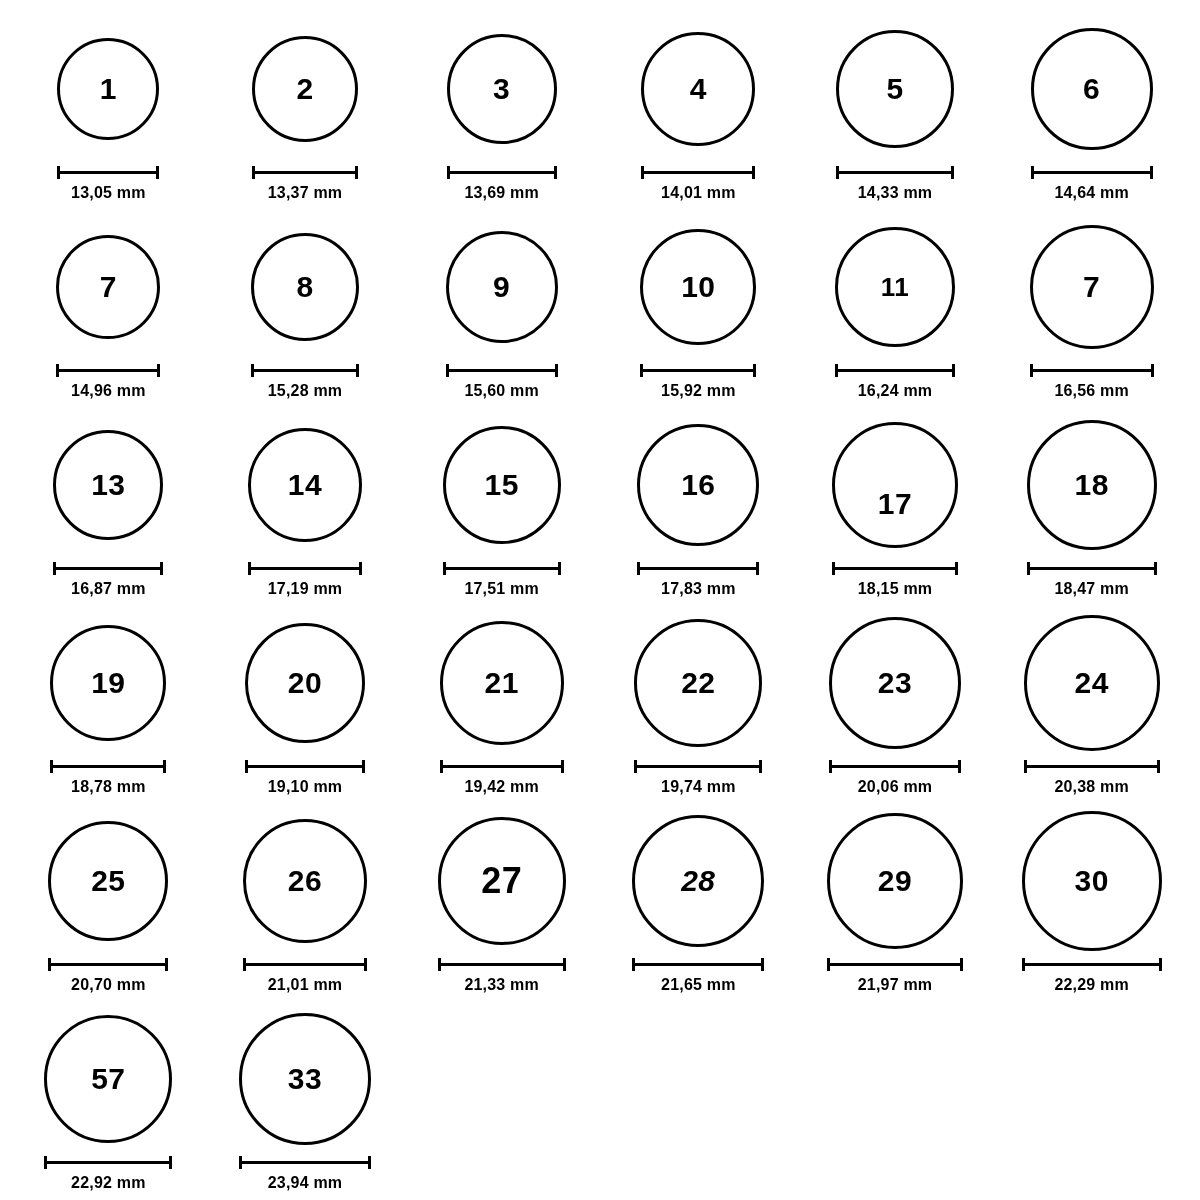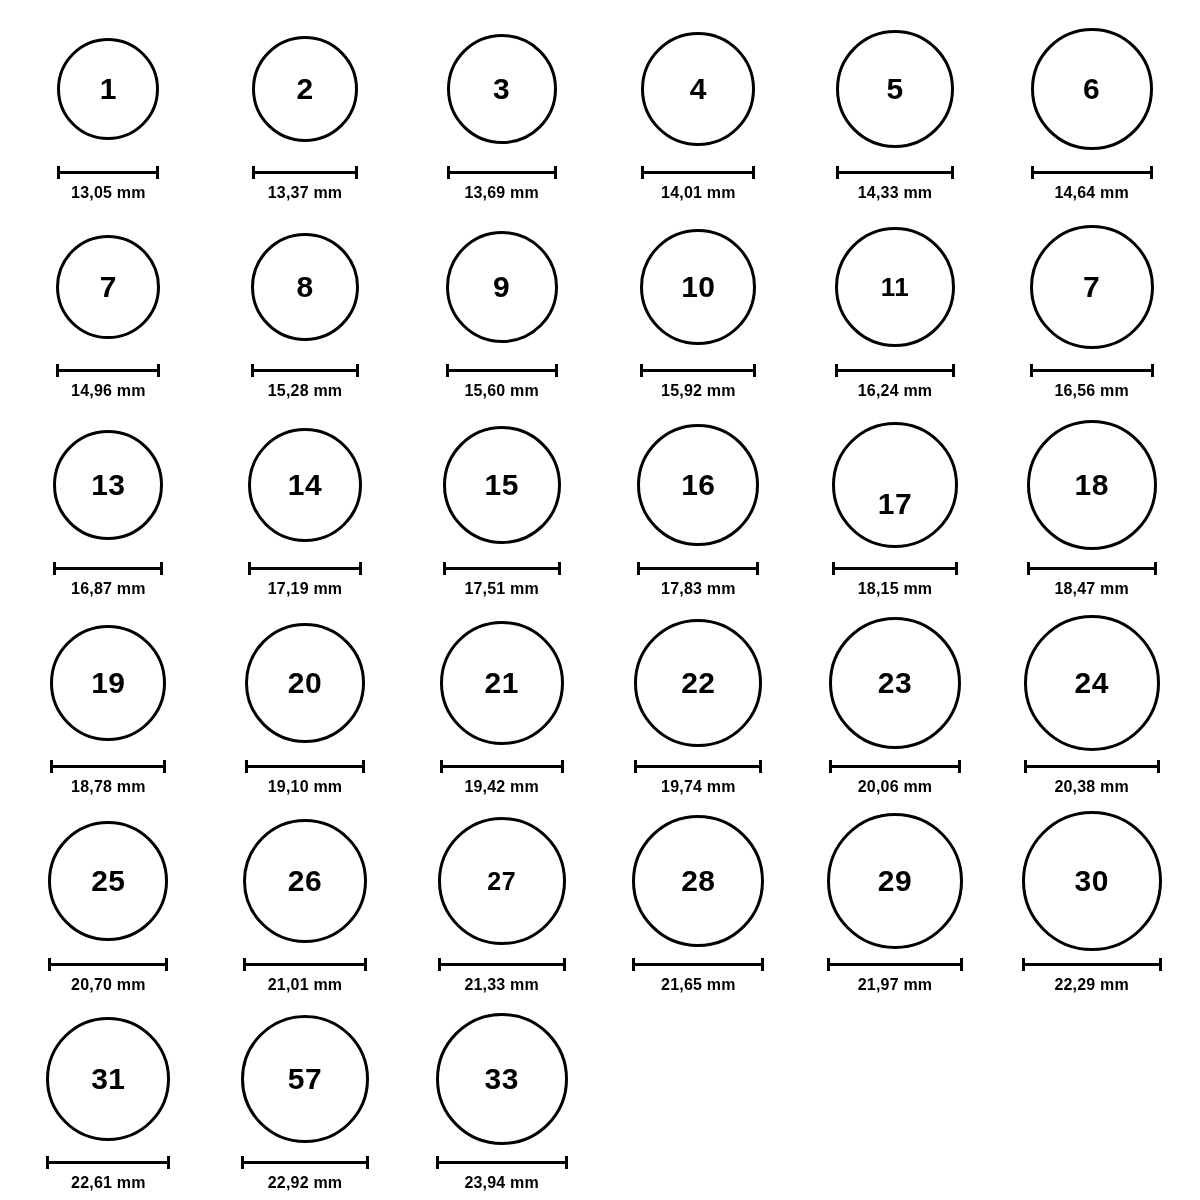--- a/index.html
+++ b/index.html
@@ -425,33 +425,33 @@
         <div class="ruler" style="width: 124px;">
           <div class="bar"></div>
           <div class="tick left"></div>
           <div class="tick right"></div>
         </div>
         <div class="mm">21,01 mm</div>
       </div>
       <div class="cell">
         <div class="circle-wrap">
           <div class="circle" style="width: 128px; height: 128px;">
-            <span class="circle-label" style="font-size: 25px;">27</span>
+            <span class="circle-label" style="font-size: 36px;">27</span>
           </div>
         </div>
         <div class="ruler" style="width: 128px;">
           <div class="bar"></div>
           <div class="tick left"></div>
           <div class="tick right"></div>
         </div>
         <div class="mm">21,33 mm</div>
       </div>
       <div class="cell">
         <div class="circle-wrap">
-          <div class="circle" style="width: 132px; height: 132px;">
+          <div class="circle" style="width: 132px; height: 132px; font-style: italic;">
             <span class="circle-label" style="font-size: 30px;">28</span>
           </div>
         </div>
         <div class="ruler" style="width: 132px;">
           <div class="bar"></div>
           <div class="tick left"></div>
           <div class="tick right"></div>
         </div>
         <div class="mm">21,65 mm</div>
       </div>
@@ -473,33 +473,20 @@
           <div class="circle" style="width: 140px; height: 140px;">
             <span class="circle-label" style="font-size: 30px;">30</span>
           </div>
         </div>
         <div class="ruler" style="width: 140px;">
           <div class="bar"></div>
           <div class="tick left"></div>
           <div class="tick right"></div>
         </div>
         <div class="mm">22,29 mm</div>
-      </div>
-      <div class="cell">
-        <div class="circle-wrap">
-          <div class="circle" style="width: 124px; height: 124px;">
-            <span class="circle-label" style="font-size: 30px;">31</span>
-          </div>
-        </div>
-        <div class="ruler" style="width: 124px;">
-          <div class="bar"></div>
-          <div class="tick left"></div>
-          <div class="tick right"></div>
-        </div>
-        <div class="mm">22,61 mm</div>
       </div>
       <div class="cell">
         <div class="circle-wrap">
           <div class="circle" style="width: 128px; height: 128px;">
             <span class="circle-label" style="font-size: 30px;">57</span>
           </div>
         </div>
         <div class="ruler" style="width: 128px;">
           <div class="bar"></div>
           <div class="tick left"></div>

